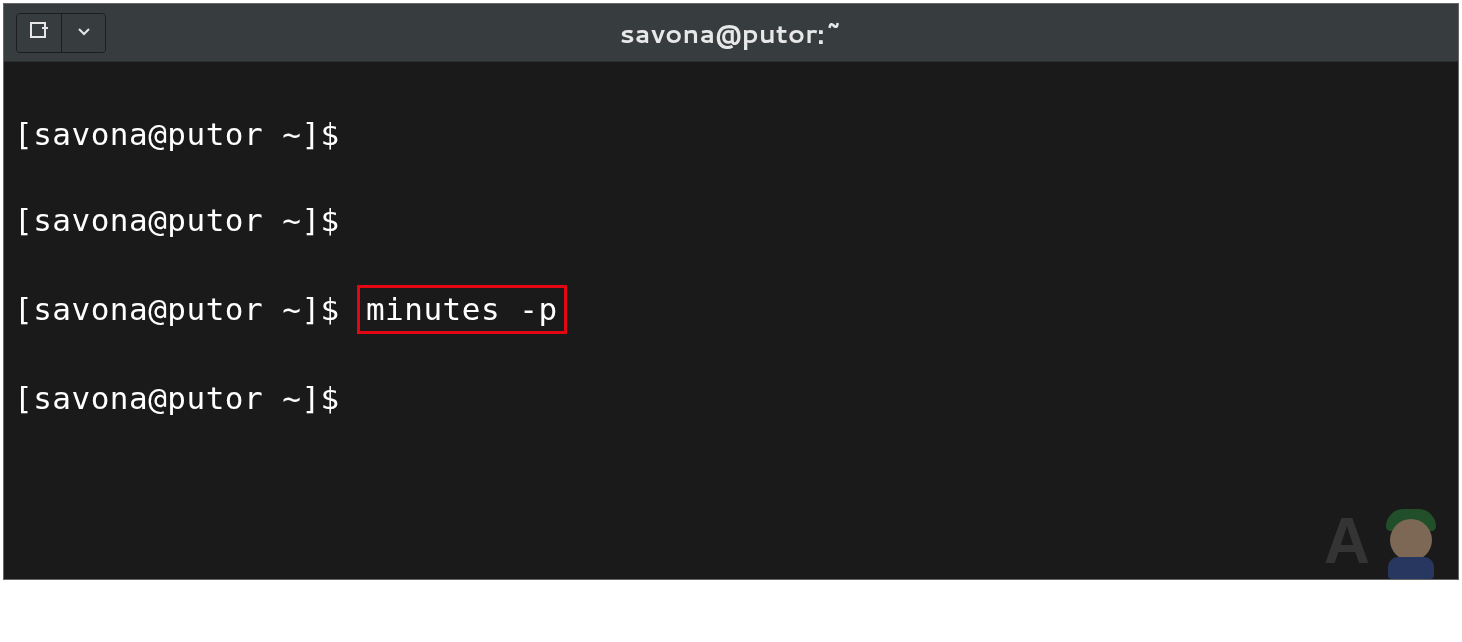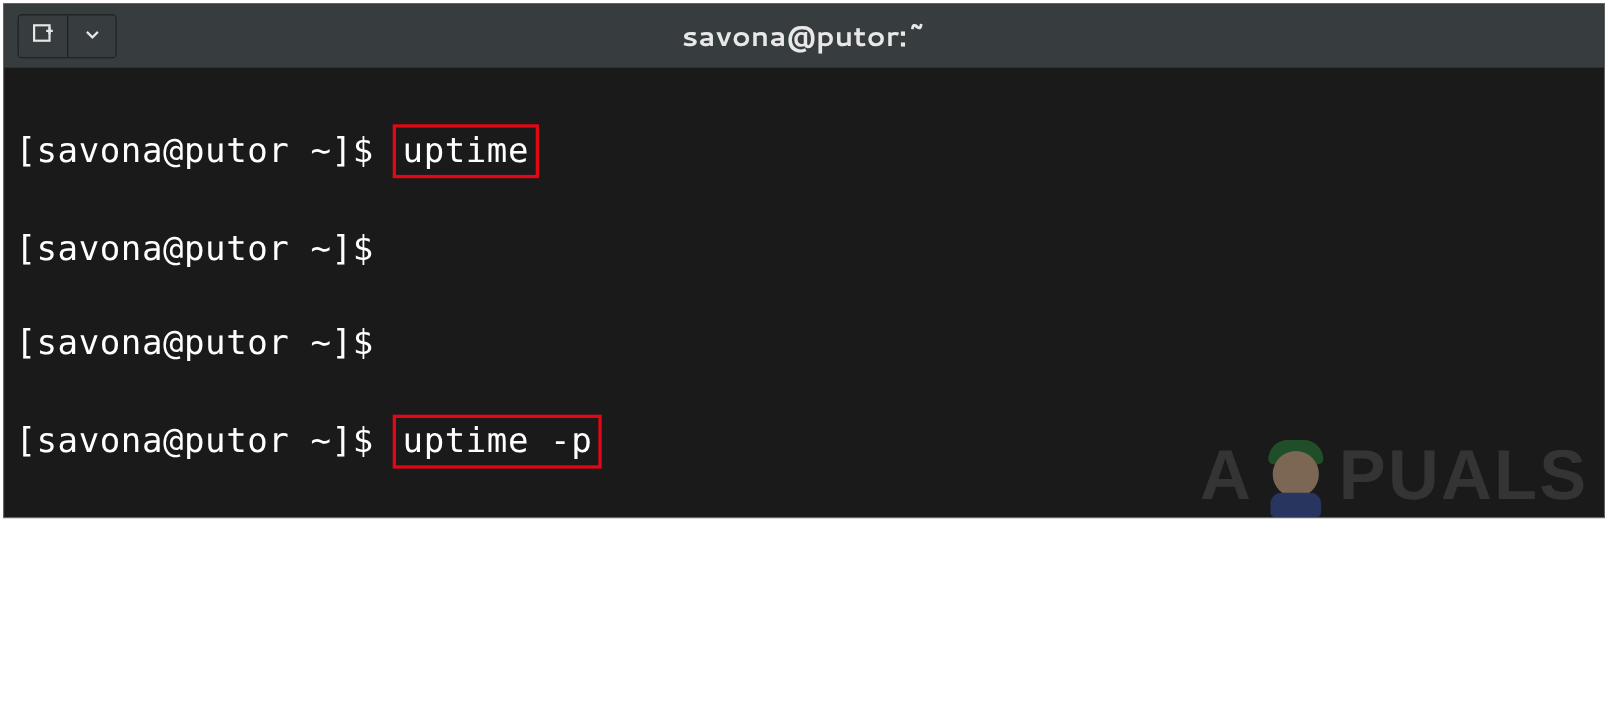--- a/index.html
+++ b/index.html
@@ -9,21 +9,21 @@
     background: #ffffff;
     font-family: "DejaVu Sans Mono", "Liberation Mono", monospace;
     overflow: hidden;
     position: relative;
   }
   .outer-frame {
     position: absolute;
     left: 3px;
     top: 3px;
     width: 1456px;
-    height: 468px;
+    height: 577px;
     border: 1px solid #666;
     background: #1a1a1a;
   }
   .titlebar {
     height: 58px;
     background: #373c3f;
     border-bottom: 1px solid #2a2e30;
     display: flex;
     align-items: center;
     padding: 0 12px;
@@ -140,34 +140,32 @@
           <svg width="16" height="16" viewBox="0 0 16 16">
             <polyline points="3,6 8,11 13,6" class="tb-icon"></polyline>
           </svg>
         </span>
       </div>
     </div>
     <div class="titlebar-title">savona@putor:~</div>
   </div>
 
   <div class="terminal-body">
-<span class="line"><span>[savona@putor ~]$ </span><span class="cmd-box"><span>uptime</span></span></span>
 <span class="line">[savona@putor ~]$ </span>
 <span class="line">[savona@putor ~]$ </span>
-<span class="line"><span>[savona@putor ~]$ </span><span class="cmd-box"><span>uptime -p</span></span></span>
+<span class="line"><span>[savona@putor ~]$ </span><span class="cmd-box"><span>minutes -p</span></span></span>
 <span class="line">[savona@putor ~]$ </span>
 
 
 
 
 
     <div class="watermark">
       <span class="wm-text">A</span>
       <span class="avatar">
         <span class="cap"></span>
         <span class="head"></span>
         <span class="body"></span>
       </span>
-      <span class="wm-text">PUALS</span>
     </div>
   </div>
 
 </div>
 
 </body></html>

